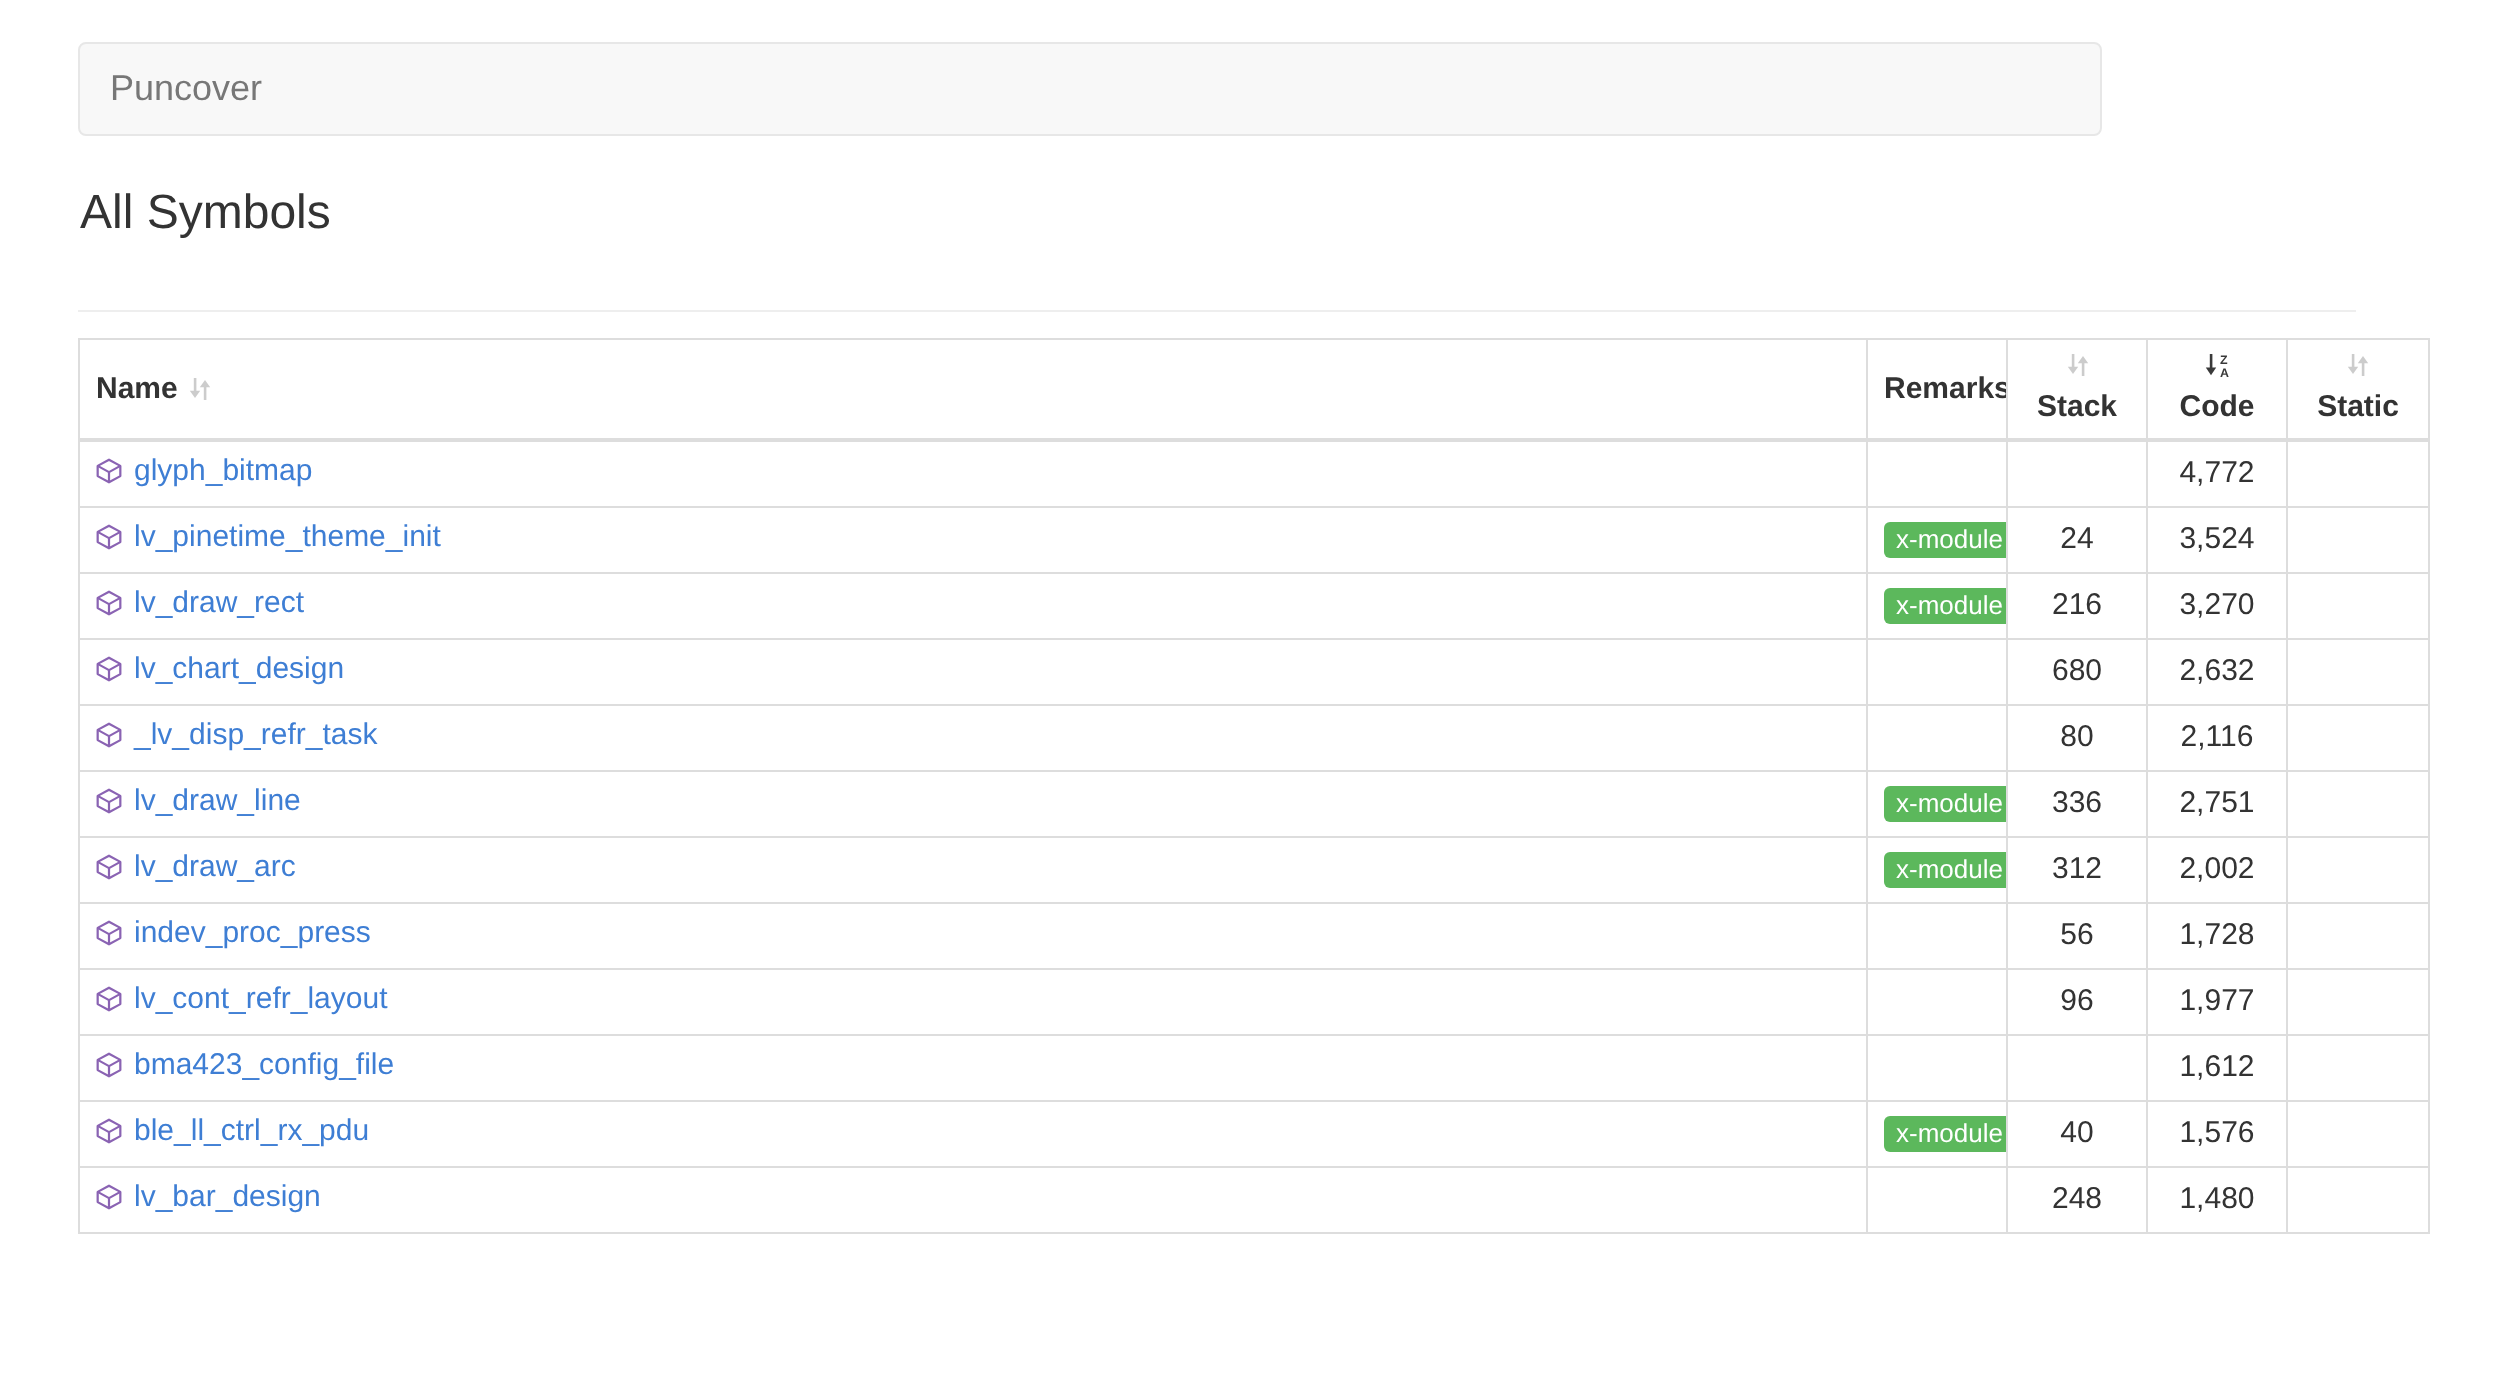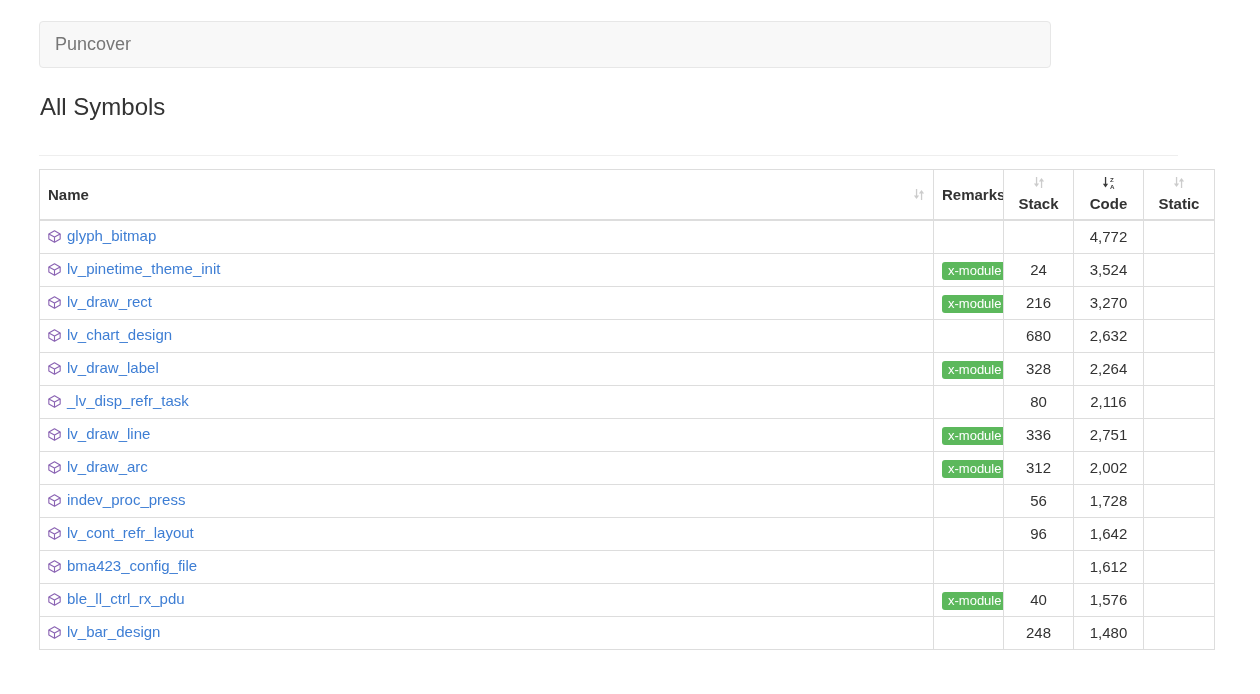--- a/index.html
+++ b/index.html
@@ -65,21 +65,21 @@
     border-bottom-width: 2px;
     font-weight: bold;
     text-align: left;
     padding: 6px 8px;
     line-height: 19px;
     cursor: pointer;
     background: #fff;
   }
   th .hwrap { display: flex; align-items: center; gap: 5px; }
   th.num .hwrap { justify-content: flex-end; flex-direction: column; }
-  th.name-col .hwrap { justify-content: space-between; }
+  th.name-col .hwrap { justify-content: flex-start; }
   td.num { text-align: center; color: #333; }
 
   
   .sort-icon { display: inline-flex; align-items: center; flex: 0 0 auto; }
   .sort-unsorted { color: var(--sort-inactive, #ccc); }
   .sort-active { color: var(--sort-active, #3a3a3a); }
 
   
   td.name-cell a.sym {
     color: var(--link, #3e7ed4);
@@ -252,37 +252,20 @@
     <td class="num"></td>
   </tr>
         <tr>
     <td class="name-cell">
       <span class="cube">
         <svg width="13" height="13" viewBox="0 0 14 14" fill="none" stroke="currentColor" stroke-width="1.2" stroke-linejoin="round">
           <path d="M7 0.9 L13.1 4.25 V9.75 L7 13.1 L0.9 9.75 V4.25 Z"></path>
           <path d="M0.9 4.25 L7 7.6 L13.1 4.25"></path>
           <path d="M7 7.6 V13.1"></path>
         </svg>
-      </span><a class="sym">lv_draw_label</a>
-    </td>
-    <td class="remark-cell">
-      <span class="badge">x-module</span>
-    </td>
-    <td class="num">328</td>
-    <td class="num">2,264</td>
-    <td class="num"></td>
-  </tr>
-        <tr>
-    <td class="name-cell">
-      <span class="cube">
-        <svg width="13" height="13" viewBox="0 0 14 14" fill="none" stroke="currentColor" stroke-width="1.2" stroke-linejoin="round">
-          <path d="M7 0.9 L13.1 4.25 V9.75 L7 13.1 L0.9 9.75 V4.25 Z"></path>
-          <path d="M0.9 4.25 L7 7.6 L13.1 4.25"></path>
-          <path d="M7 7.6 V13.1"></path>
-        </svg>
       </span><a class="sym">_lv_disp_refr_task</a>
     </td>
     <td class="remark-cell">
       
     </td>
     <td class="num">80</td>
     <td class="num">2,116</td>
     <td class="num"></td>
   </tr>
         <tr>
@@ -343,21 +326,21 @@
           <path d="M7 0.9 L13.1 4.25 V9.75 L7 13.1 L0.9 9.75 V4.25 Z"></path>
           <path d="M0.9 4.25 L7 7.6 L13.1 4.25"></path>
           <path d="M7 7.6 V13.1"></path>
         </svg>
       </span><a class="sym">lv_cont_refr_layout</a>
     </td>
     <td class="remark-cell">
       
     </td>
     <td class="num">96</td>
-    <td class="num">1,642</td>
+    <td class="num">1,977</td>
     <td class="num"></td>
   </tr>
         <tr>
     <td class="name-cell">
       <span class="cube">
         <svg width="13" height="13" viewBox="0 0 14 14" fill="none" stroke="currentColor" stroke-width="1.2" stroke-linejoin="round">
           <path d="M7 0.9 L13.1 4.25 V9.75 L7 13.1 L0.9 9.75 V4.25 Z"></path>
           <path d="M0.9 4.25 L7 7.6 L13.1 4.25"></path>
           <path d="M7 7.6 V13.1"></path>
         </svg>

